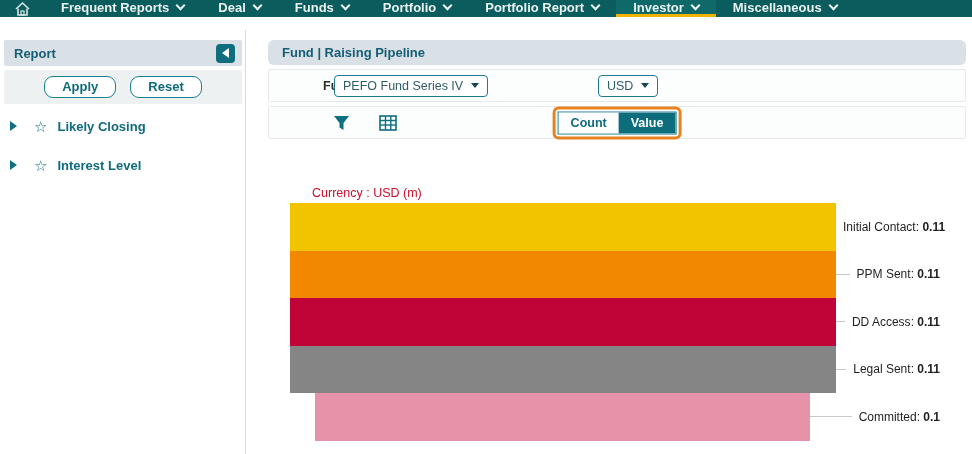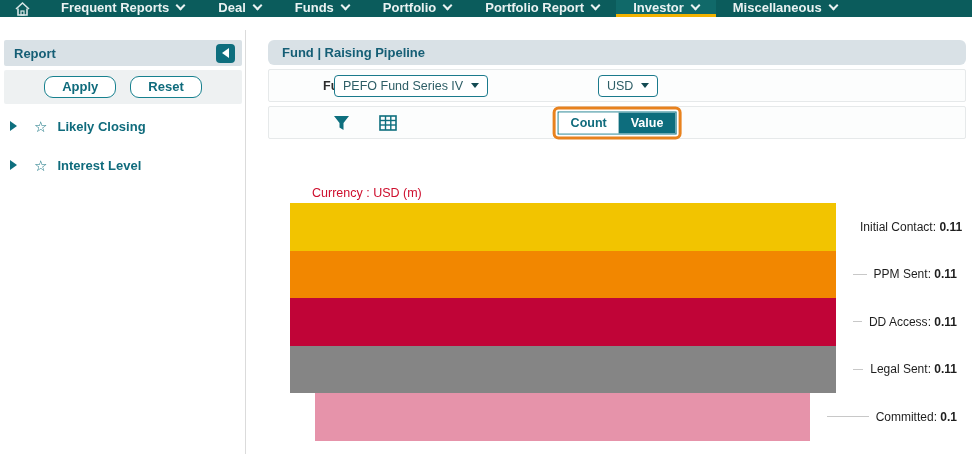--- a/index.html
+++ b/index.html
@@ -101,21 +101,21 @@
   
   .chart-title {
     position: absolute; left: 44px; top: 146px;
     color: #CE0E2D; font-size: 12.5px; font-weight: 400;
   }
   .funnel { position: absolute; left: 22px; top: 163px; width: 650px; }
   .funnel-row { position: relative; height: 47.5px; }
   .bar { position: absolute; top: 0; bottom: 0; }
   .lab {
     position: absolute; top: 0; bottom: 0;
-    display: flex; align-items: center; margin-left: 17px;
+    display: flex; align-items: center;
   }
   .leader { flex: 1; height: 1px; background: #C8C8C8; margin-right: 7px; }
   .lab-text { white-space: nowrap; font-size: 12px; color: #1E1E1E; }
   .lab-text b { font-weight: 700; }
 
   
   svg { display: block; }
 </style>
 </head>
 <body>

